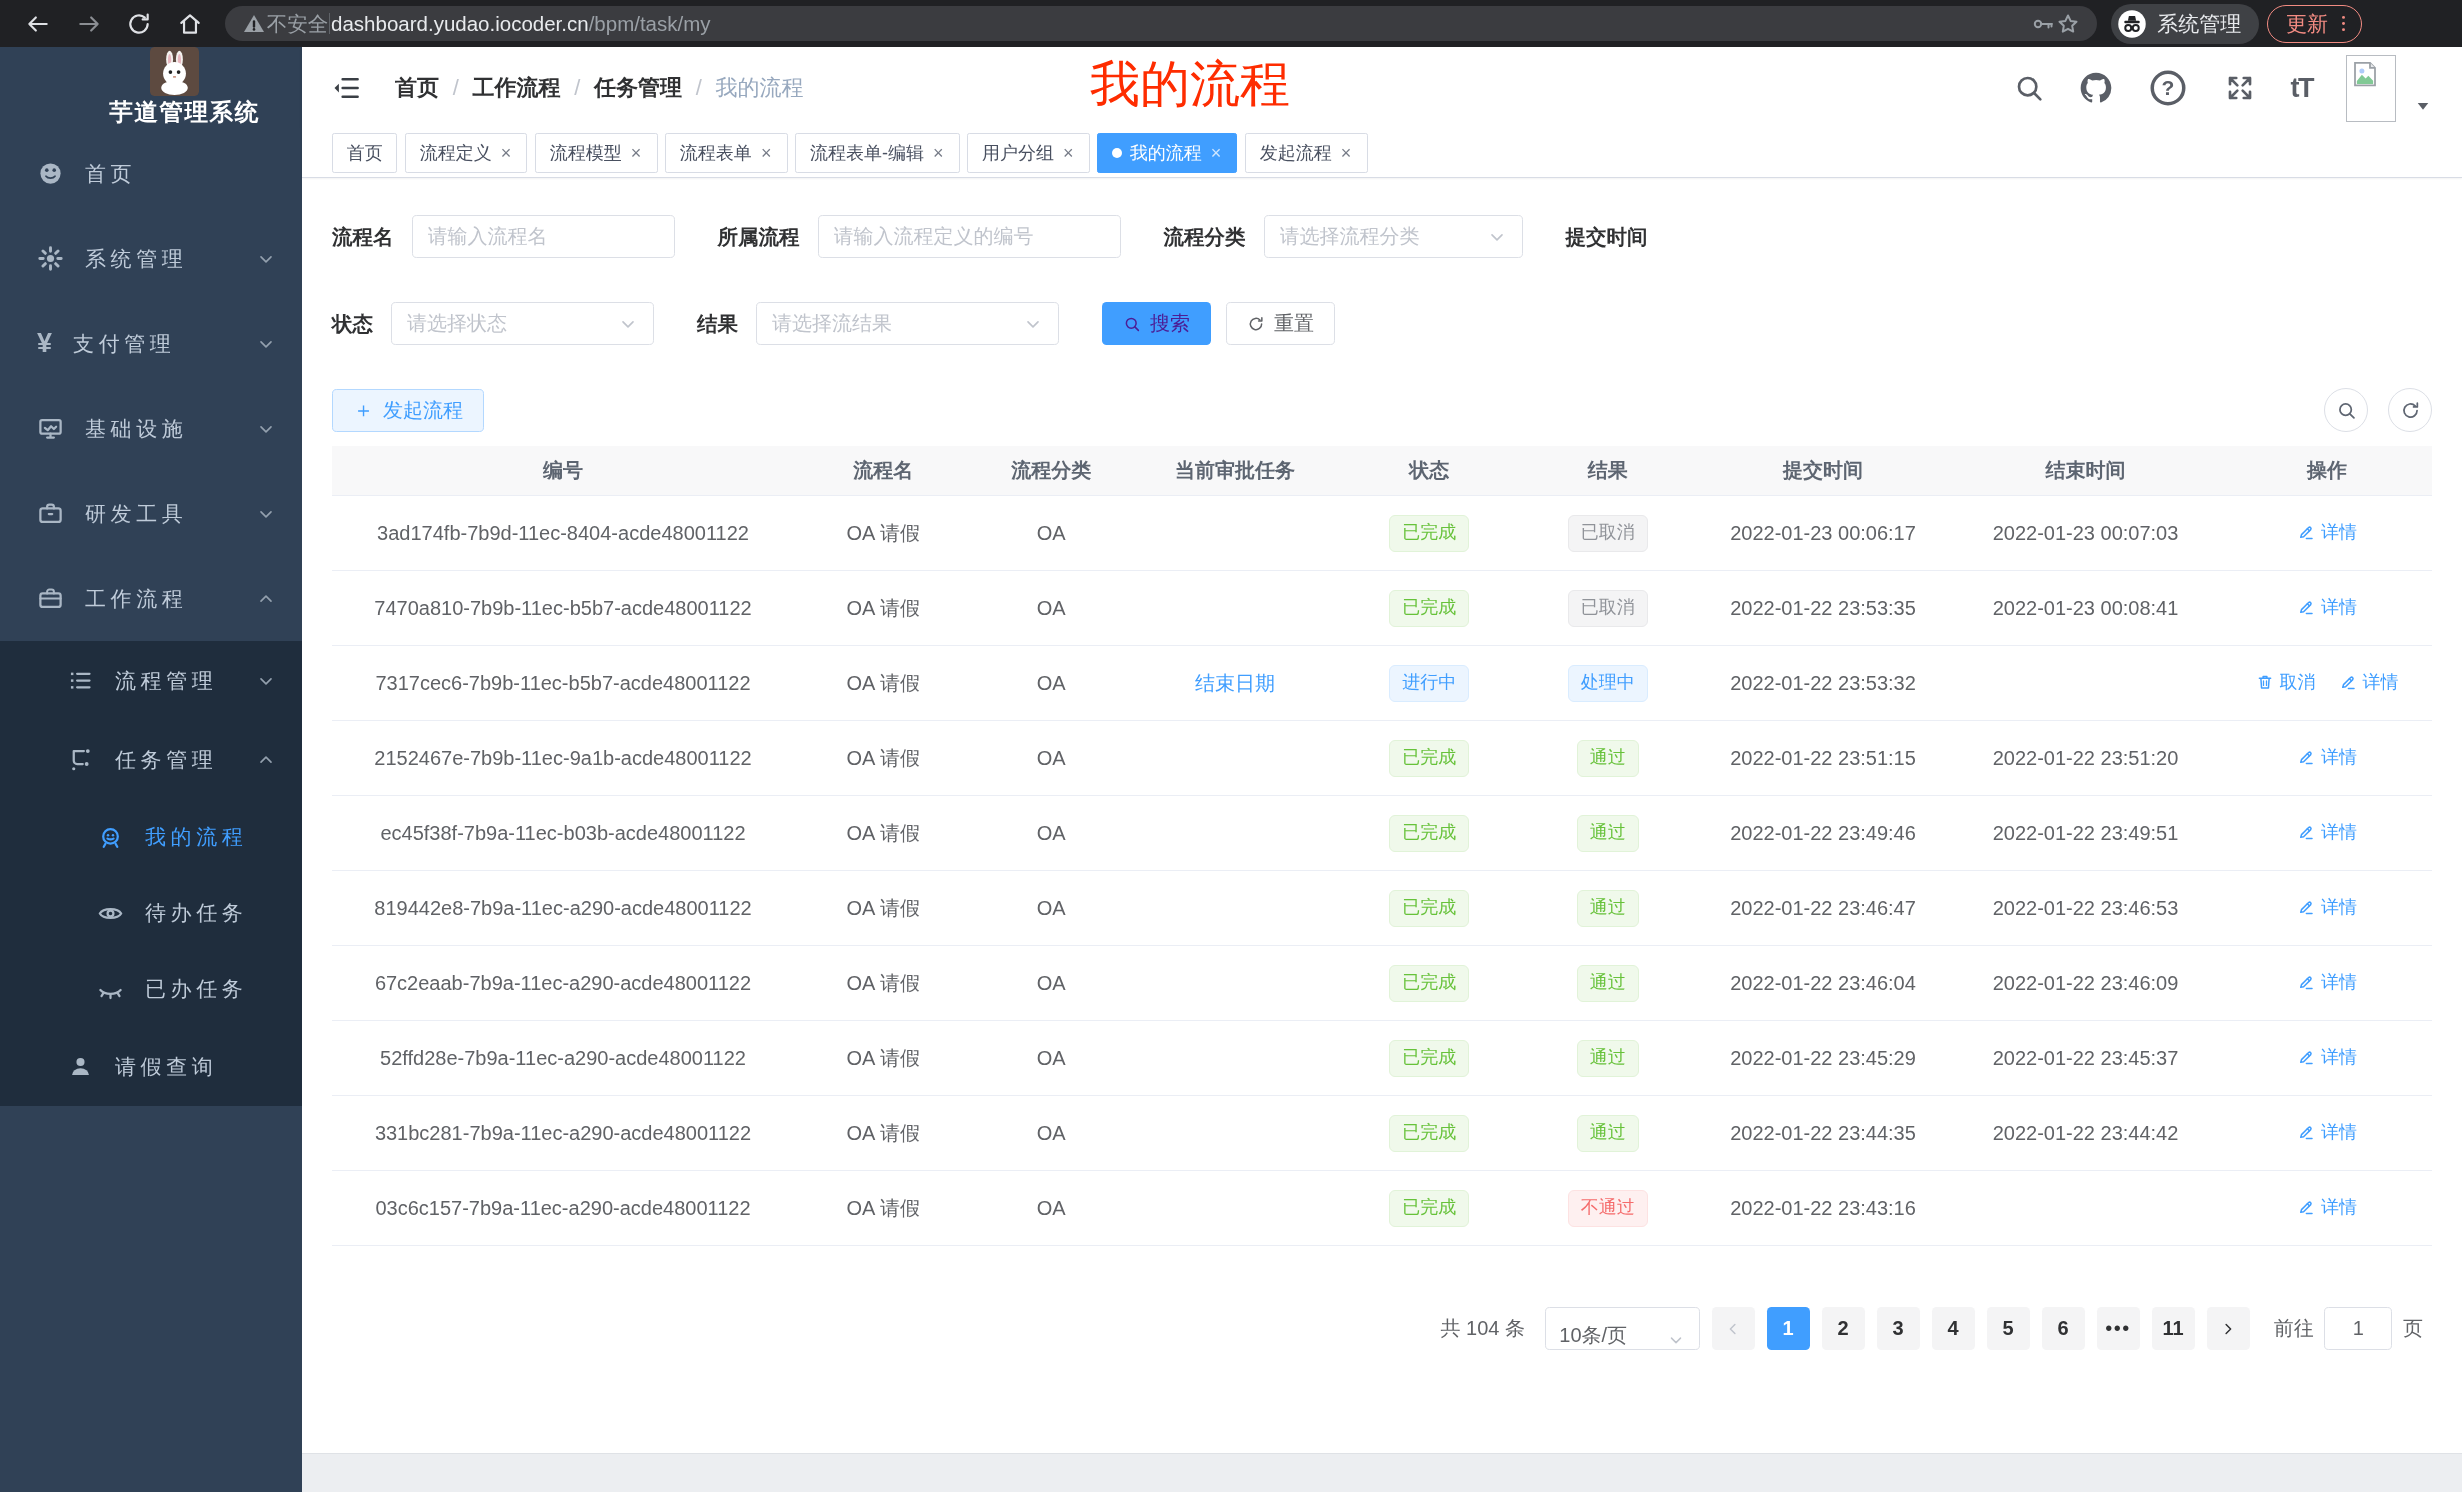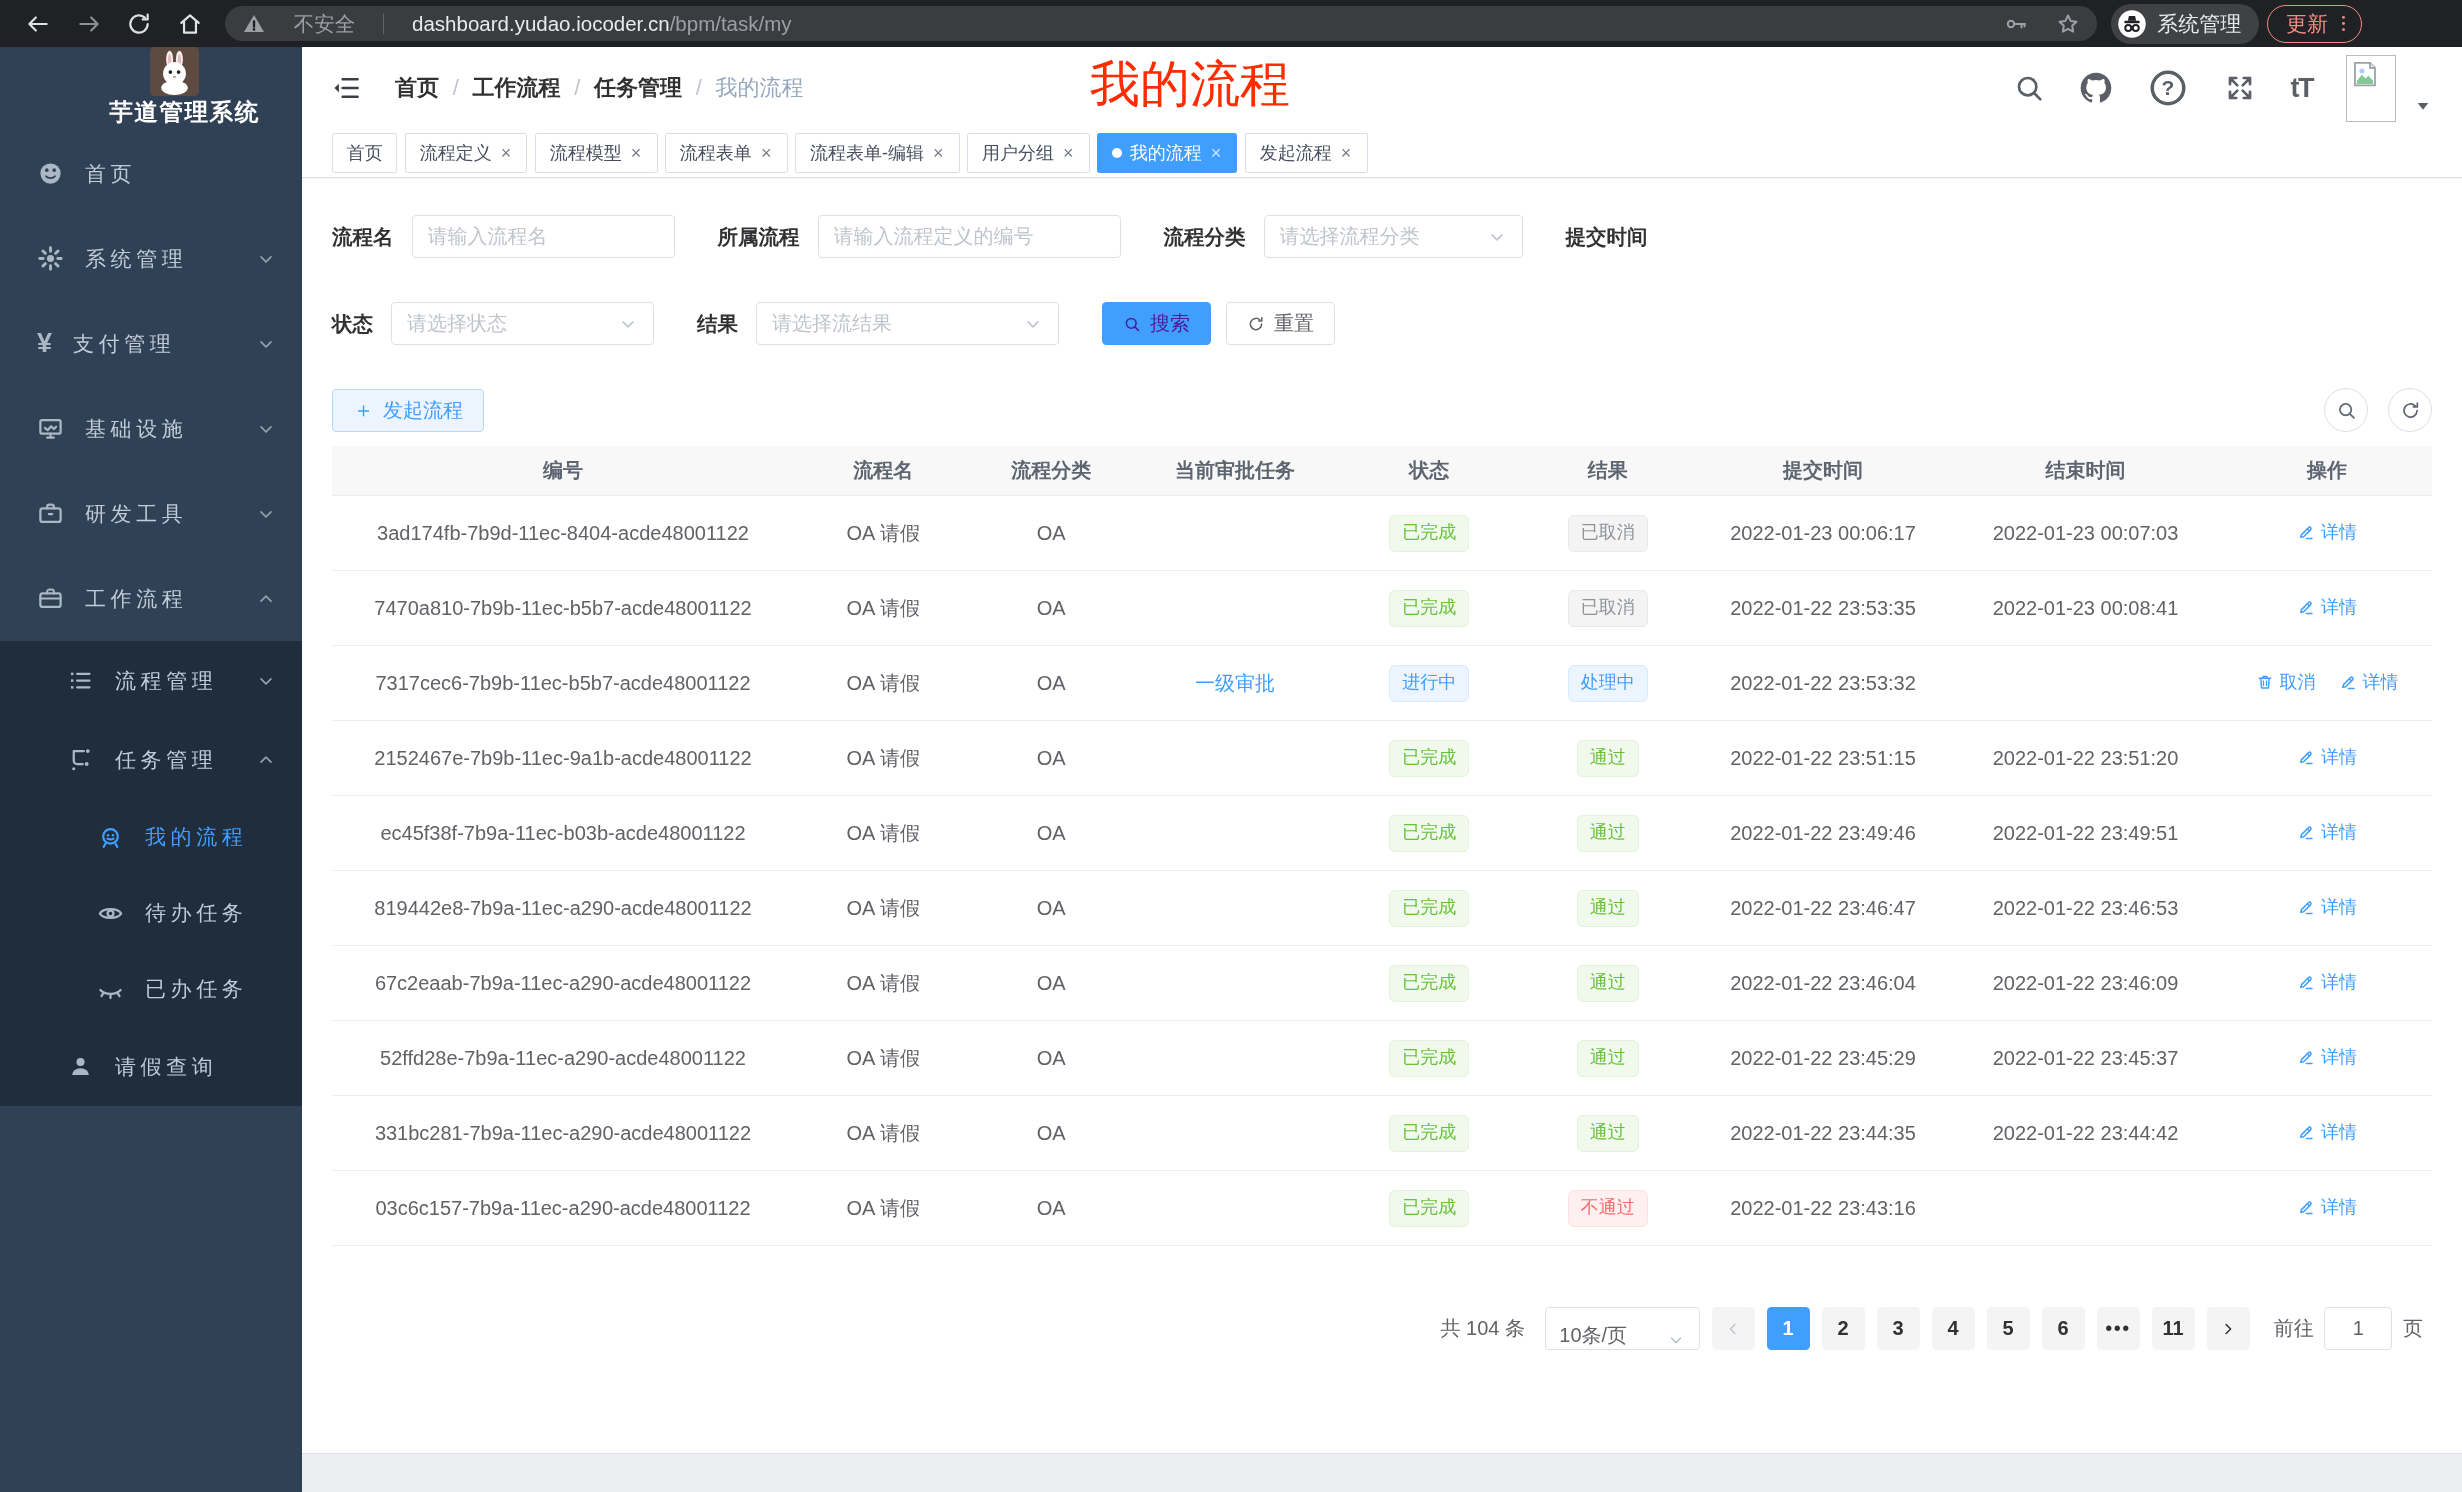--- a/index.html
+++ b/index.html
@@ -14,21 +14,21 @@
   
   .chrome {
     height: 47px; background: #202124; display: flex; align-items: center;
     padding: 0 16.7px; gap: 7.6px; position: relative; z-index: 50;
   }
   .chrome .nav-btn { width: 43px; height: 43px; border-radius: 50%; color: #dfe1e5;
     display: flex; align-items: center; justify-content: center; font-size: 26px; }
   .chrome .nav-btn.dim { color: #8b8e93; }
   .omnibox {
     flex: 1; height: 35px; background: #3b3c40; border-radius: 17.5px;
-    display: flex; align-items: center; padding: 0 16.7px; gap: 28px; margin: 0 6px;
+    display: flex; align-items: center; padding: 0 16.7px; gap: 1px; margin: 0 6px;
     color: #9aa0a6; font-size: 20.5px; max-width: 1872px;
   }
   .omnibox .divider { width: 0.8px; height: 21px; background: #5f6368; }
   .omnibox .host { color: #e8eaed; }
   .omnibox .path { color: #9aa0a6; }
   .omnibox .spacer { flex: 1; }
   .omnibox .icon { font-size: 24px; color: #9aa0a6; }
   .incog { height: 40px; border-radius: 20px; background: #3f4145; display: flex;
     align-items: center; gap: 10.7px; padding: 0 18px 0 6px; color: #e8eaed; font-size: 21px; }
   .incog .icon { font-size: 30px; }
@@ -670,21 +670,21 @@
                       <path d="M13.8 7.7l2.7 2.7M12.5 20.5H20"></path>
                     </svg>
                   </span>
                   <span>详情</span>
                 </span></td>
             </tr>
             <tr>
               <td>7317cec6-7b9b-11ec-b5b7-acde48001122</td>
               <td>OA 请假</td>
               <td>OA</td>
-              <td><span class="task-link">一级审批</span></td>
+              <td><span class="task-link">结束日期</span></td>
               <td><span class="badge badge-primary">进行中</span></td>
               <td><span class="badge badge-primary">处理中</span></td>
               <td>2022-01-22 23:53:32</td>
               <td></td>
               <td><span class="action">
                   <span class="icon">
                     <svg class="svg" viewBox="0 0 24 24" fill="none" stroke="currentColor" stroke-width="2" stroke-linecap="round" stroke-linejoin="round">
                       <path d="M4.5 7h15M9.5 7V4.8h5V7M6.5 7l.9 13h9.2l.9-13"></path>
                       <path d="M10 10.5v6M14 10.5v6" stroke-width="1.7"></path>
                     </svg>

